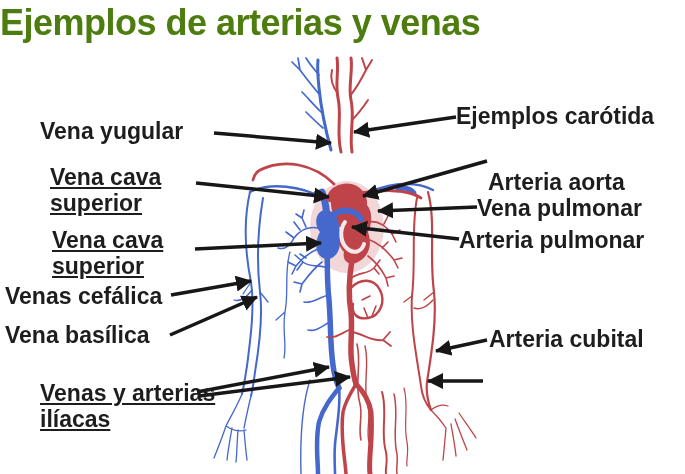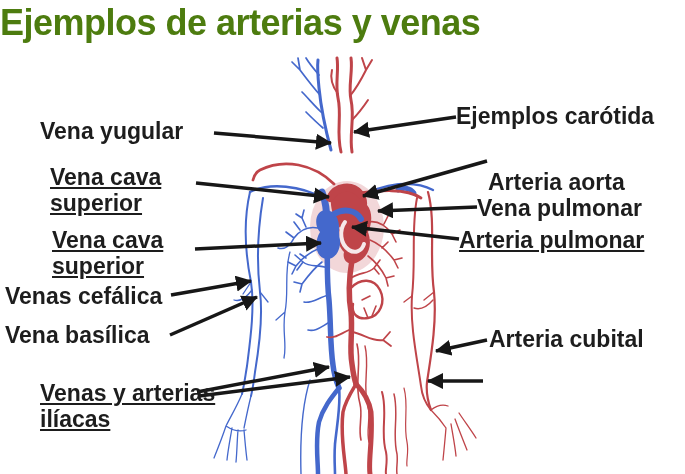--- a/index.html
+++ b/index.html
@@ -150,16 +150,16 @@
 
   <div class="lbl r" style="left:40px;top:118px;width:174px;">Vena yugular</div>
   <div class="lbl c" style="left:50px;top:164px;width:155px;">Vena cava superior</div>
   <div class="lbl c" style="left:52px;top:227px;width:155px;">Vena cava superior</div>
   <div class="lbl r" style="left:5px;top:283px;width:161px;">Venas cefálica</div>
   <div class="lbl r" style="left:5px;top:322px;width:159px;">Vena basílica</div>
   <div class="lbl c" style="left:0px;top:380px;width:200px;padding-left:40px;">Venas y arterias ilíacas</div>
   <div class="lbl l" style="left:456px;top:103px;width:210px;">Ejemplos carótida</div>
   <div class="lbl l" style="left:488px;top:149px;width:180px;margin-top:20px;">Arteria aorta</div>
   <div class="lbl l" style="left:477px;top:195px;width:200px;">Vena pulmonar</div>
-  <div class="lbl l" style="left:459px;top:227px;width:220px;text-decoration:underline;">Arteria pulmonar</div>
+  <div class="lbl l" style="left:459px;top:227px;width:220px;">Arteria pulmonar</div>
   <div class="lbl l" style="left:489px;top:326px;width:190px;">Arteria cubital</div>
 
 </div>
 
 </body></html>

